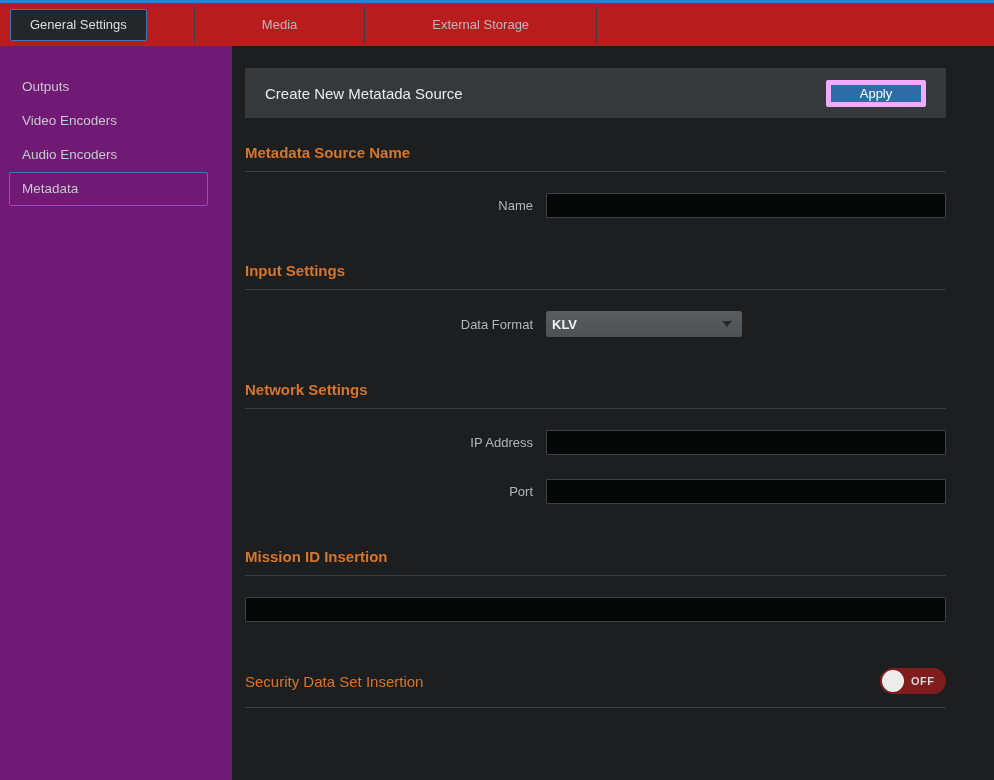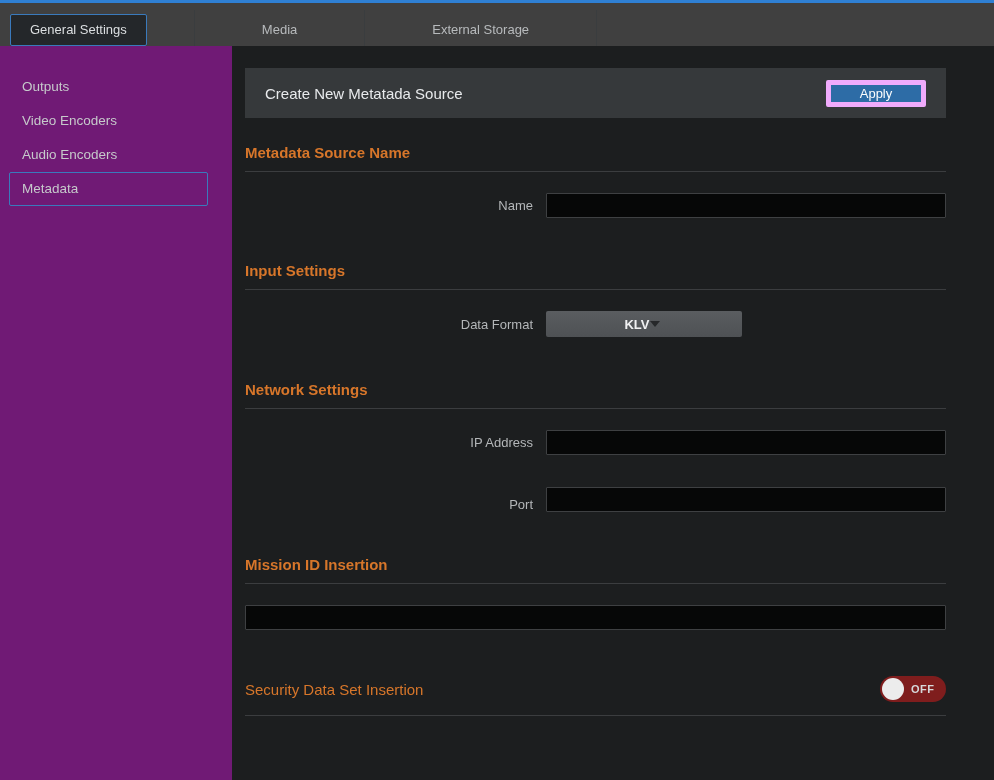--- a/index.html
+++ b/index.html
@@ -7,22 +7,22 @@
   body {
     background:#1c1e1f;
     font-family:"Liberation Sans", sans-serif;
     overflow:hidden;
     position:relative;
   }
 
   
   .topbar {
     position:absolute; top:0; left:0; right:0; height:46px;
-    background:#404040; border-top:3px solid #2f80d4;
-    display:flex; align-items:flex-end; padding-left:10px;gap:44px;
+    background:#b91c1c; border-top:3px solid #2f80d4;
+    display:flex; align-items:center; padding-left:10px;gap:44px;
   }
   .tab {
     height:32px; line-height:30px; padding:0 19px;
     font-size:13px; color:#b7babc;
     border:1px solid transparent; border-radius:2px;
     cursor:pointer; white-space:nowrap;
   }
   .tab.active { border-color:#3a7abc; background:#24272a; color:#dcdfe1; }
   .tab-sep { width:1px; height:36px; background:#3a3d3f; margin:0 3px; }
 
@@ -60,35 +60,35 @@
   }
 
   .section-heading {
     margin-top:44px; padding-bottom:10px;
     border-bottom:1px solid #3b3d3f;
     color:#d7762a; font-size:15px; font-weight:700;
   }
   .section-heading.first { margin-top:26px; }
 
   .row { display:flex; align-items:center; margin-top:21px; }
-  .row + .row { margin-top:32px;align-items:flex-end; }
+  .row + .row { margin-top:24px; }
   .field-label {
     width:288px; text-align:right; margin-right:13px;
     font-size:13px; color:#b4b7b9; white-space:nowrap;
   }
   .text-input {
     flex:1; height:25px;
     background:#060707; border:1px solid #3e4042; border-radius:1px;
     color:#d4d6d8; font-size:13px; padding:0 8px; font-family:inherit;
   }
 
   .dropdown {
     width:196px; height:26px;
     background:linear-gradient(#5a5d60,#4e5154);
-    display:flex; align-items:center; justify-content:center;
+    display:flex; align-items:center; justify-content:space-between;
     padding:0 10px 0 6px; border-radius:2px; cursor:pointer;
   }
   .dropdown-value { font-size:13px; color:#f0f1f2; font-weight:600; }
   .caret {
     width:0; height:0;
     border-left:5px solid transparent; border-right:5px solid transparent;
     border-top:6px solid #26282a;
   }
 
   .toggle-row {

